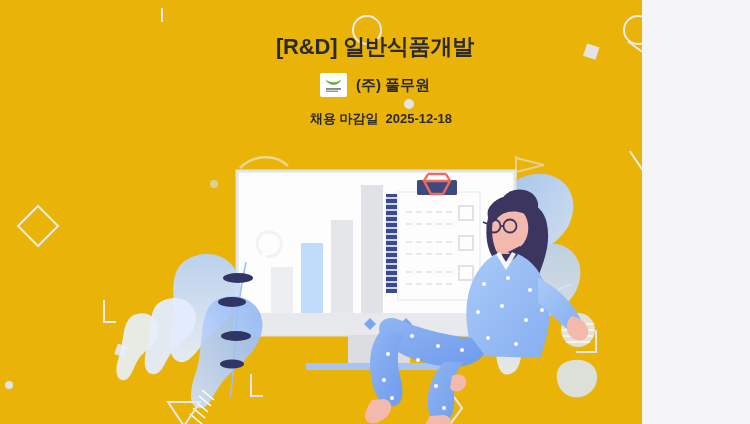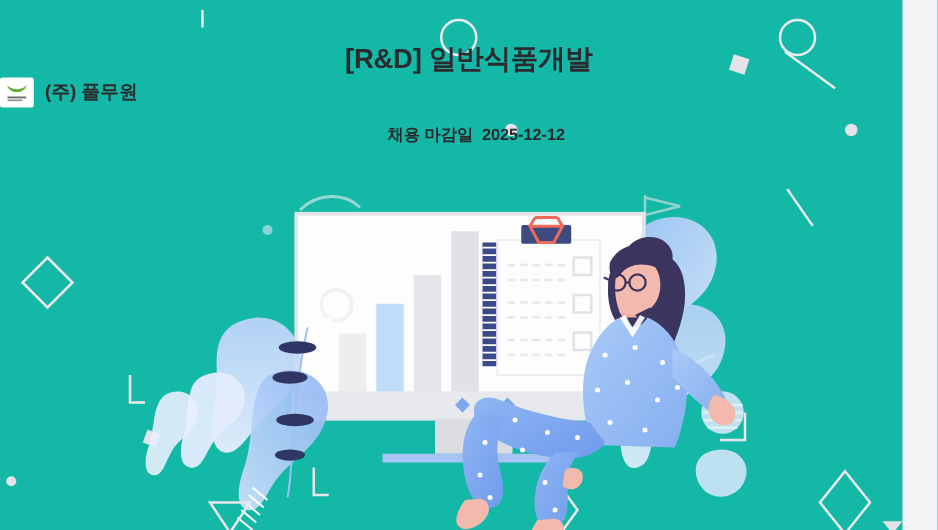--- a/index.html
+++ b/index.html
@@ -2,34 +2,34 @@
 <html><head>
 <meta charset="utf-8">
 <style>
   html,body{margin:0;padding:0;}
   body{
     width:750px;height:424px;
     background:#f5f5f7;
     font-family:"Liberation Sans","DejaVu Sans",sans-serif;
     overflow:hidden;position:relative;
   }
-  #stage{position:absolute;inset:0;width:722px;height:424px;overflow:hidden;background:#14b8a6;}
+  #stage{position:absolute;inset:0;width:642px;height:424px;overflow:hidden;background:#eab308;}
 
   
   #bg-deco{position:absolute;inset:0;width:750px;height:424px;pointer-events:none;}
 
   
   .header{position:absolute;left:0;top:0;width:750px;text-align:center;z-index:5;}
   .job-title{
     margin:0;padding-top:33px;
     font-size:22px;font-weight:bold;color:#2b2b2f;letter-spacing:-0.2px;
     line-height:28px;
   }
   .company-row{
-    display:flex;align-items:center;justify-content:flex-start;gap:9px;
+    margin-top:11px;display:flex;align-items:center;justify-content:center;gap:9px;
     height:26px;
   }
   .logo-box{
     width:27px;height:24px;background:#ffffff;border-radius:2px;
     display:flex;flex-direction:column;align-items:center;justify-content:center;
     overflow:hidden;flex:0 0 auto;
   }
   .company-name{font-size:15px;font-weight:bold;color:#2b2b2f;line-height:20px;}
   .deadline{
     margin-top:12px;font-size:13px;font-weight:bold;color:#2b2b2f;letter-spacing:0px;
@@ -84,21 +84,21 @@
         <svg width="21" height="19" viewBox="0 0 21 19" aria-hidden="true">
           <path d="M2.5 3.2 C5 10.5 16 10.5 18.5 3.2 C14 7.4 7 7.4 2.5 3.2 Z" fill="#5ab031"></path>
           <rect x="3" y="12.2" width="15" height="1.5" fill="#6b6b6b"></rect>
           <rect x="3" y="14.6" width="12" height="1.3" fill="#8d8d8d"></rect>
         </svg>
       </span>
       <span class="company-name">(주) 풀무원</span>
     </div>
 
     <div class="deadline">
-      <span class="dl-label">채용 마감일</span><span>2025-12-12</span>
+      <span class="dl-label">채용 마감일</span><span>2025-12-18</span>
     </div>
   </div>
 
   <svg id="illustration" viewBox="0 0 750 274" width="750" height="274" aria-hidden="true">
 
     <defs>
       <linearGradient id="leafGradA" x1="0" y1="0" x2="1" y2="1">
         <stop offset="0%" stop-color="#9dc2f6"></stop>
         <stop offset="100%" stop-color="#dce8fd"></stop>
       </linearGradient>

